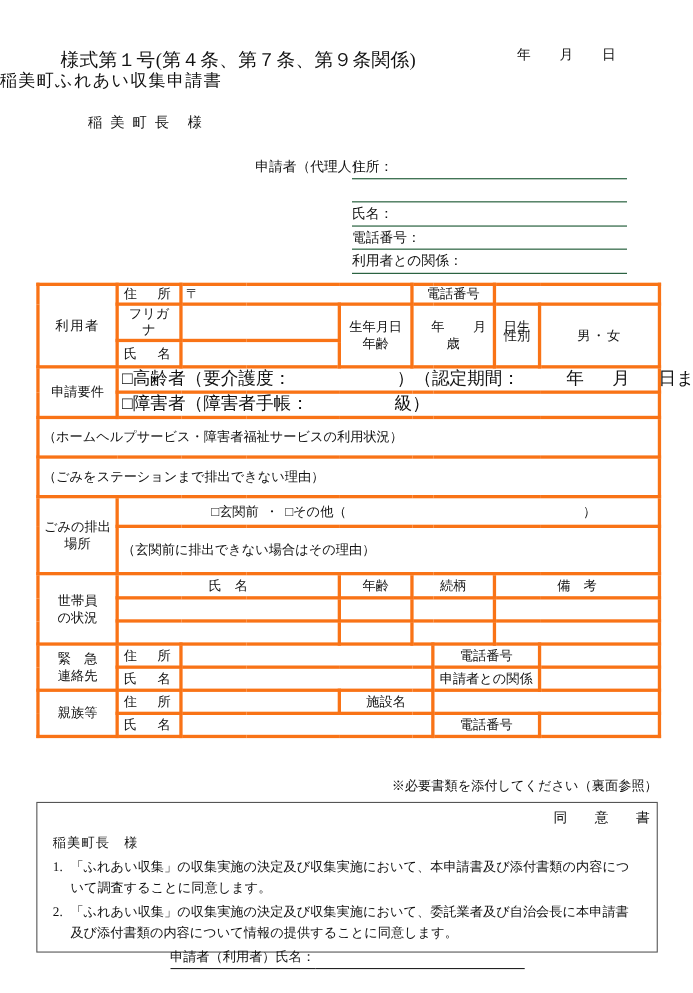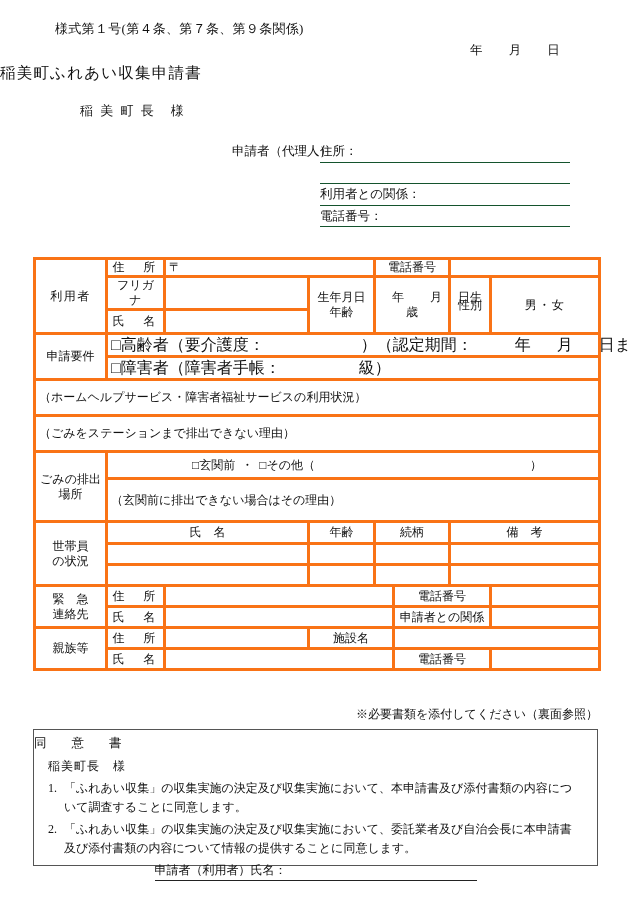--- a/index.html
+++ b/index.html
@@ -17,22 +17,22 @@
     height: 903px;
     background: #ffffff;
     overflow: hidden;
     box-sizing: border-box;
   }
 
   
   .form-no {
     position: absolute;
     left: 55px;
-    top: 20px;
-    font-size: 13px;
+    top: 43px;
+    font-size: 17px;
     letter-spacing: 0.3px;
     white-space: nowrap;
   }
   .date-line {
     position: absolute;
     left: 470px;
     top: 42px;
     font-size: 12.5px;
     white-space: nowrap;
     letter-spacing: 0.5px;
@@ -148,21 +148,21 @@
     position: absolute;
     left: 33px;
     top: 729px;
     width: 565px;
     height: 137px;
     border: 1px solid #555;
     box-sizing: border-box;
     font-size: 12px;
   }
   .consent-title {
-    text-align: left;
+    text-align: right;
     font-size: 12.5px;
     letter-spacing: 0.5em;
     margin-top: 5px;
     white-space: nowrap;
   }
   .consent-to {
     margin: 6px 0 0 14px;
     letter-spacing: 1px;
     white-space: nowrap;
   }
@@ -211,22 +211,23 @@
 
   <div class="doc-title">稲美町ふれあい収集申請書</div>
 
   <div class="addressee">稲 美 町 長　様</div>
 
   <div class="applicant-block">
     <div class="applicant-head">申請者（代理人）</div>
     <div class="app-rows">
       <div class="app-row">住所：</div>
       <div class="app-row"></div>
+      <div class="app-row">氏名：</div>
+      <div class="app-row">電話番号：</div>
       <div class="app-row">利用者との関係：</div>
-      <div class="app-row">電話番号：</div>
     </div>
   </div>
 
   <table class="main">
     <colgroup>
       <col style="width:72px">
       <col style="width:58px">
       <col style="width:59px">
       <col style="width:85px">
       <col style="width:66px">

